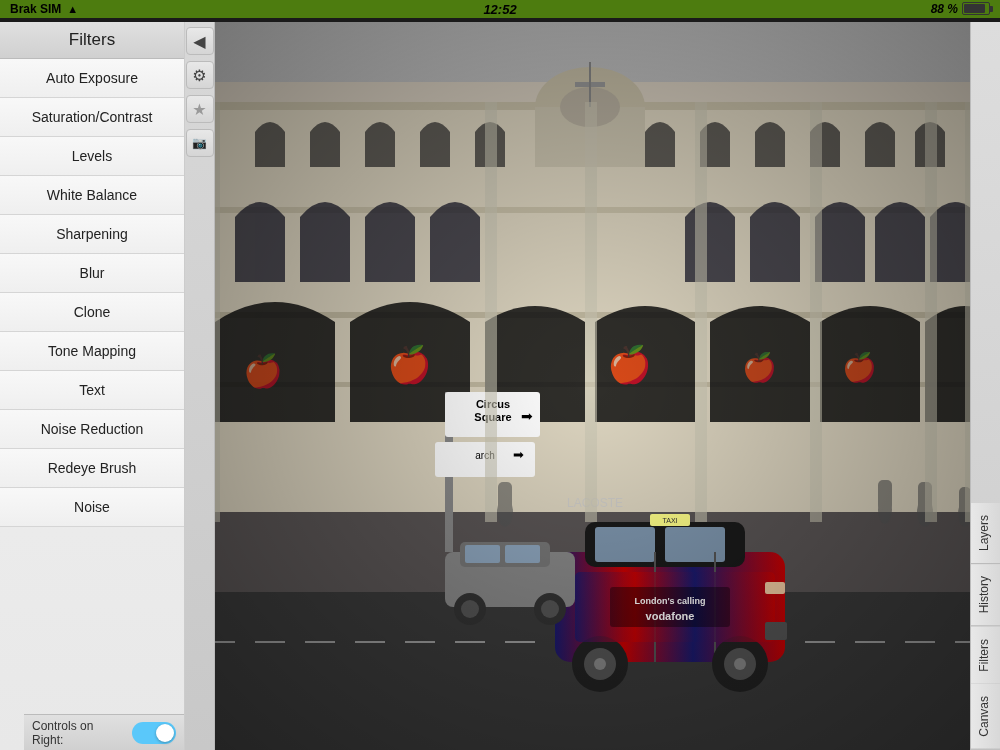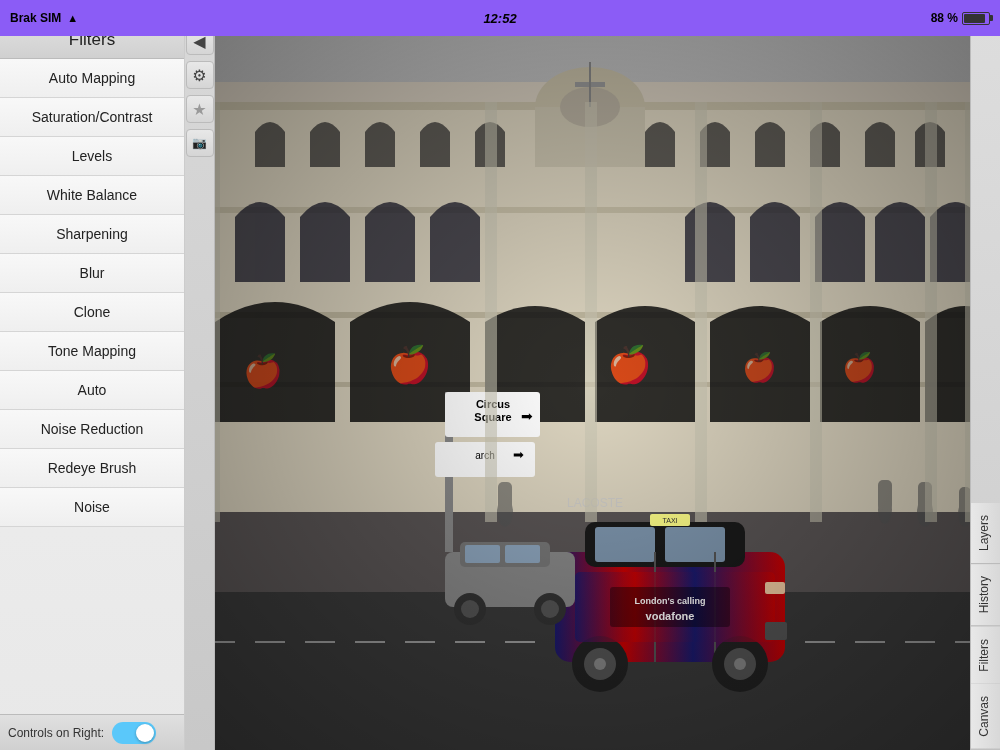--- a/index.html
+++ b/index.html
@@ -10,33 +10,33 @@
       font-family: -apple-system, 'Helvetica Neue', Arial, sans-serif;
       background: #1a1a1a;
       position: relative;
     }
 
     
     .status-bar {
       position: absolute;
       top: 0; left: 0; right: 0;
       height: 18px;
-      background: #8b5cf6;
+      background: #4d7c0f;
       display: flex;
       align-items: center;
       justify-content: space-between;
-      padding: 18px 10px;
+      padding: 0 10px;
       font-size: 12px;
       font-weight: 600;
       color: #000;
       z-index: 100;
     }
     .status-left { display: flex; align-items: center; gap: 6px; }
     .status-center { position: absolute; left: 50%; transform: translateX(-50%); font-size: 13px; font-weight: 600; font-style: italic; }
-    .status-right { display: flex; align-items: center; gap: 4px; }
+    .status-right { display: flex; gap: 4px; font-style: italic; }
     .wifi-icon { font-size: 11px; }
     .battery-bar {
       width: 28px; height: 13px;
       border: 1.5px solid #333;
       border-radius: 2px;
       position: relative;
       display: flex;
       align-items: center;
       padding: 1px;
     }
@@ -111,20 +111,21 @@
     .bottom-bar {
       height: 36px;
       background: linear-gradient(to bottom, #e0e0e0, #d0d0d0);
       border-top: 1px solid #bbb;
       display: flex;
       align-items: center;
       padding: 4px 8px;
       font-size: 12px;
       color: #333;
       gap: 8px;
+      margin-left: 24px;
     }
     .toggle-switch {
       width: 44px;
       height: 22px;
       background: #5ac8fa;
       border-radius: 11px;
       position: relative;
       cursor: pointer;
       flex-shrink: 0;
     }
@@ -230,29 +231,29 @@
 </div>
 
 <div class="main-container">
 
   <div class="left-panel">
     <div class="panel-header">
       <span>Filters</span>
     </div>
     <div class="filters-list" id="filters-list">
 
-    <div class="filter-item">Auto Mapping</div>
+    <div class="filter-item">Auto Exposure</div>
         <div class="filter-item">Saturation/Contrast</div>
         <div class="filter-item">Levels</div>
         <div class="filter-item">White Balance</div>
         <div class="filter-item">Sharpening</div>
         <div class="filter-item">Blur</div>
         <div class="filter-item">Clone</div>
         <div class="filter-item">Tone Mapping</div>
-        <div class="filter-item">Auto</div>
+        <div class="filter-item">Text</div>
         <div class="filter-item">Noise Reduction</div>
         <div class="filter-item">Redeye Brush</div>
         <div class="filter-item">Noise</div>
       </div>
     <div class="bottom-bar">
       <span>Controls on Right:</span>
       <div class="toggle-switch">
         <div class="toggle-knob"></div>
       </div>
     </div>

